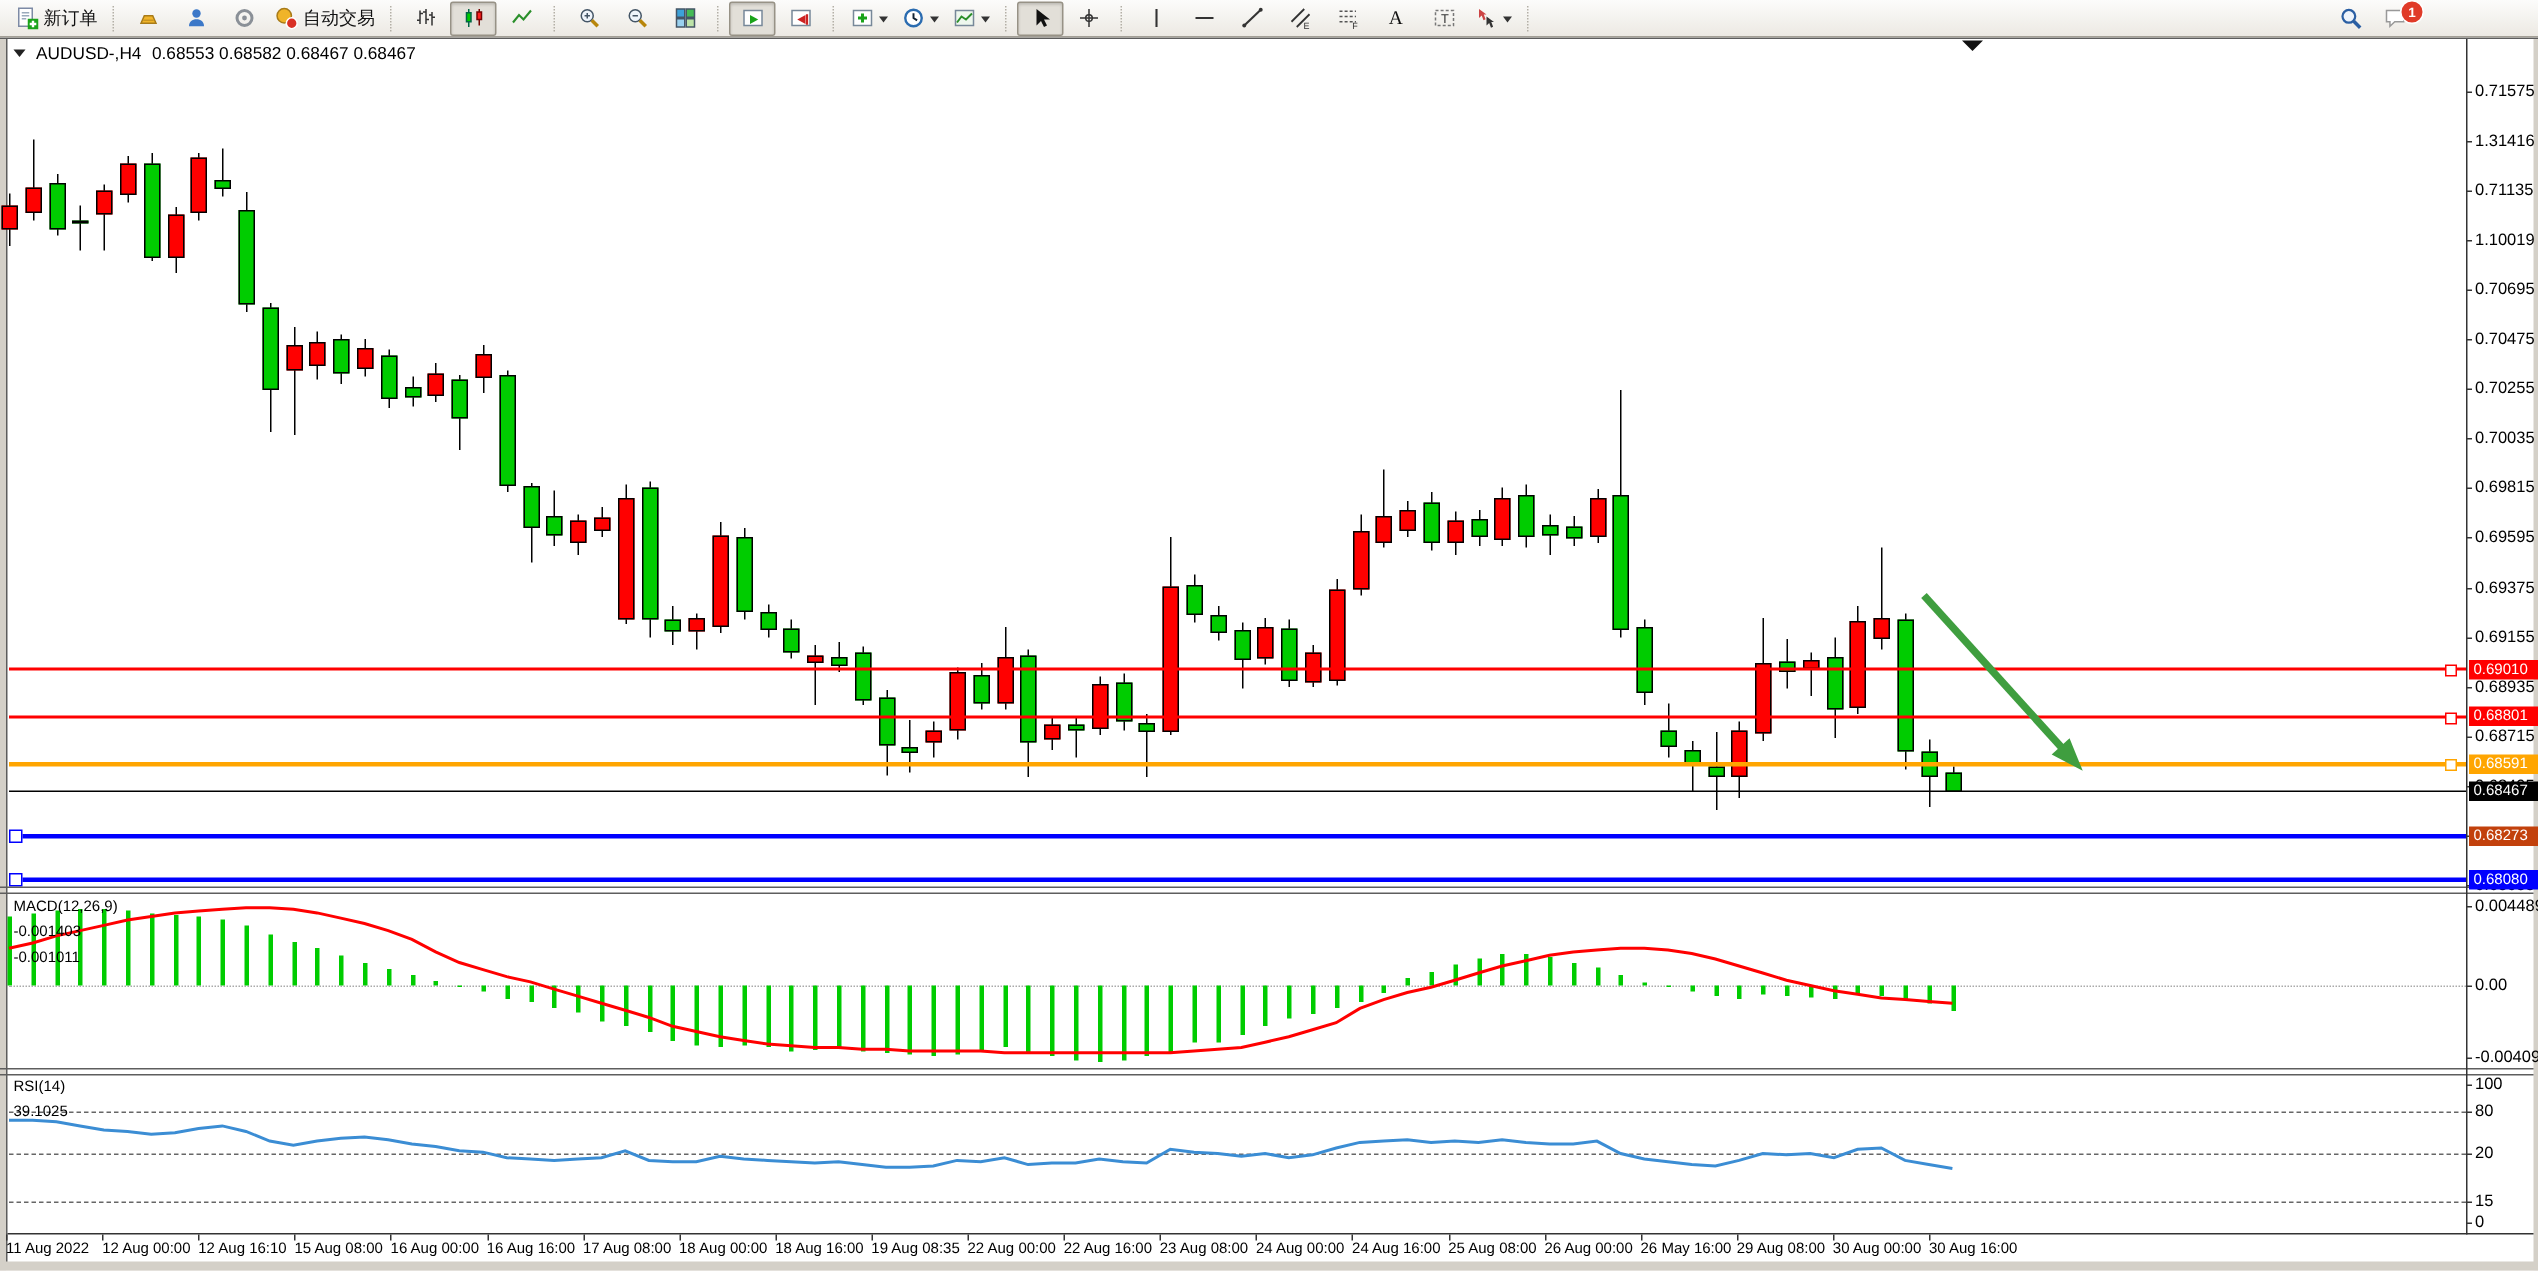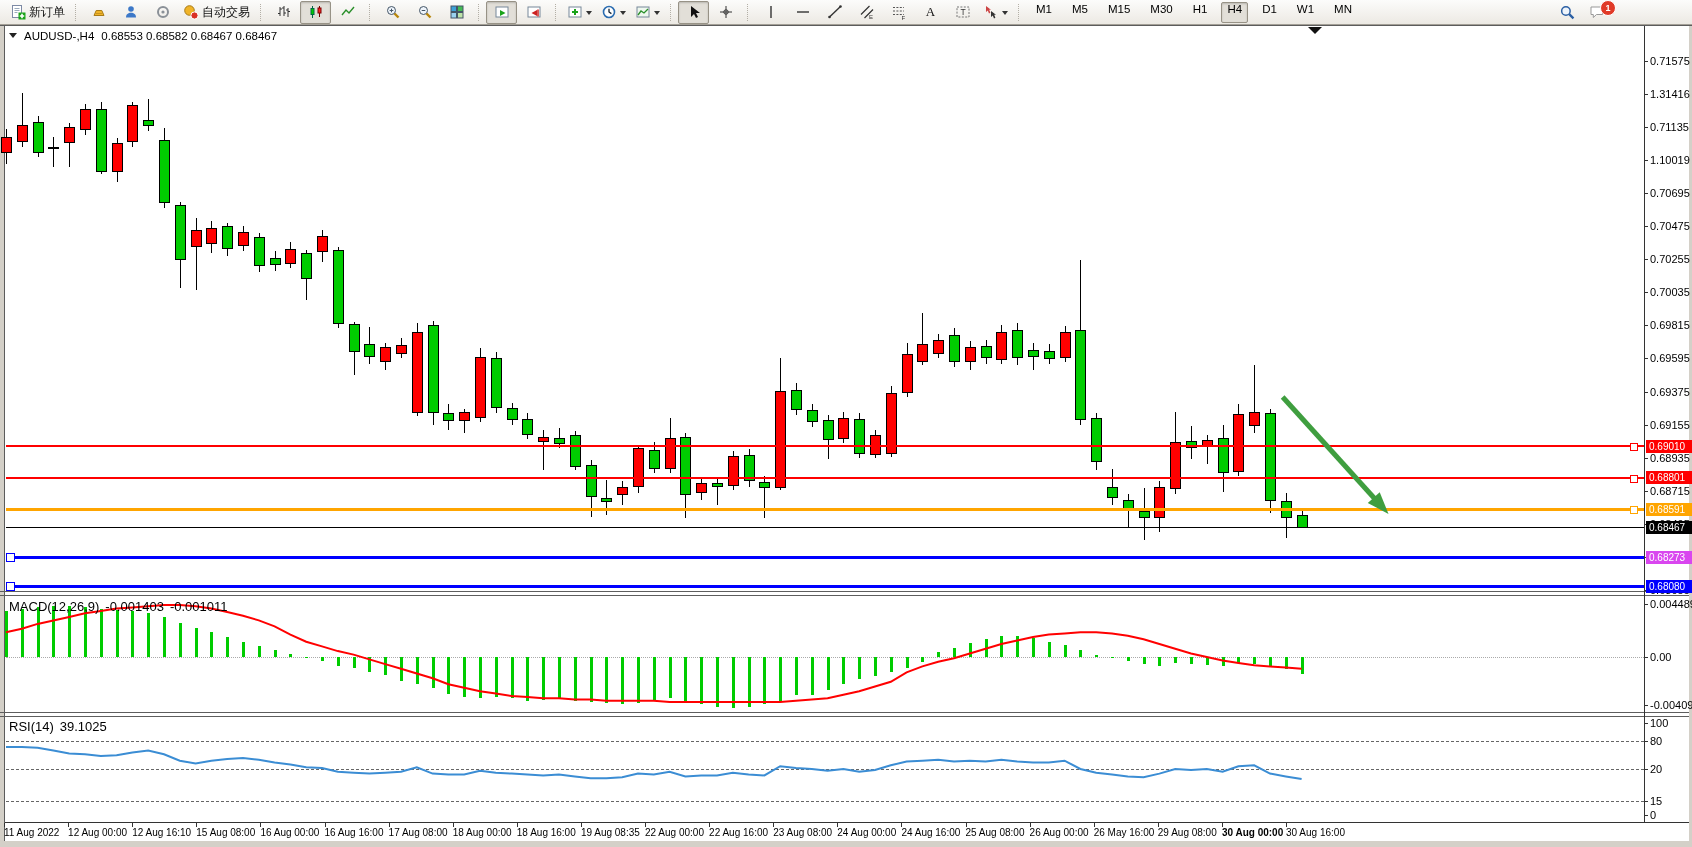--- a/index.html
+++ b/index.html
@@ -16,21 +16,21 @@
   .tf-btn{height:19px;padding:0 5px;font-size:11.5px;border:1px solid transparent;border-radius:2px;margin:0 4px;}
   .tf-btn.pressed{background:#e2dfd8;border-color:#979286;box-shadow:inset 0 1px 2px rgba(0,0,0,.18);}
   .tb-right{margin-left:auto;margin-right:86px;display:flex;align-items:center;gap:12px;position:relative;}
   .badge{position:absolute;right:-10px;top:-4px;width:14px;height:14px;border-radius:50%;background:#e03a28;color:#fff;
     font-size:9px;font-weight:bold;text-align:center;line-height:14px;border:1px solid #fff;}
   .icon-svg{display:block;}
   
   .frame{position:absolute;background:#5c5c5c;}
   .chart-title{position:absolute;left:9px;top:29px;font-size:11.5px;color:#000;display:flex;gap:7px;align-items:center;z-index:20;}
   .title-tri{width:0;height:0;border:4px solid transparent;border-top:5px solid #222;margin-top:4px;}
-  .panel-label{position:absolute;font-size:13px;color:#000;z-index:20;display:flex;gap:6px;}
+  .panel-label{position:absolute;font-size:10px;color:#000;z-index:20;display:flex;gap:6px;flex-direction:column;}
   .axis-label{position:absolute;left:1650px;font-size:11px;color:#000;z-index:6;white-space:nowrap;}
   .date-label{position:absolute;top:827px;font-size:10px;color:#000;white-space:nowrap;z-index:6;}
   .price-badge{position:absolute;left:1646px;width:43px;height:13px;color:#fff;font-size:10px;line-height:13px;
     padding-left:3px;z-index:8;}
   .shift-marker{position:absolute;left:1308px;top:27px;width:0;height:0;border:7px solid transparent;border-top:7px solid #111;z-index:9;}
   .gray-strip{position:absolute;background:#d4d0c8;}
 </style>
 </head>
 <body>
 
@@ -252,31 +252,20 @@
     <div class="tb-btn">
         <span>
           <svg class="icon-svg" width="16" height="16" viewBox="0 0 16 16">
             <path d="M3 2v6l1.8-1.6L6 9.5l1.4-.7-1.2-3.1H8z" fill="#c44"></path>
             <path d="M8 7v6l1.8-1.6L11 14.5l1.4-.7-1.2-3.1H13z" fill="#333"></path>
           </svg>
         </span>
         <span class="caret"></span>
       </div>
     <span class="tb-sep"></span>
-    <div id="tf-group" style="display:flex;align-items:center;">
-        <div class="tf-btn">M1</div>
-        <div class="tf-btn">M5</div>
-        <div class="tf-btn">M15</div>
-        <div class="tf-btn">M30</div>
-        <div class="tf-btn">H1</div>
-        <div class="tf-btn pressed">H4</div>
-        <div class="tf-btn">D1</div>
-        <div class="tf-btn">W1</div>
-        <div class="tf-btn">MN</div>
-      </div>
     <div class="tb-right">
       <span>
           <svg class="icon-svg" width="17" height="17" viewBox="0 0 16 16">
             <circle cx="6.5" cy="6.5" r="4" fill="#eef4fb" stroke="#2b5fa3" stroke-width="1.4"></circle>
             <line x1="9.6" y1="9.6" x2="13.6" y2="13.6" stroke="#2b5fa3" stroke-width="2.2"></line>
           </svg>
         </span>
       <span style="position:relative;">
         <svg class="icon-svg" width="18" height="16" viewBox="0 0 16 16">
             <path d="M2 3h11.5v7.5H7.5l-3.2 3v-3H2z" fill="#fff" stroke="#999"></path>
@@ -584,21 +573,21 @@
       <div style="position: absolute; left: 0px; top: 591px; width: 1689px; height: 1px; background: rgb(94, 94, 94); z-index: 5;"></div>
       <div style="position: absolute; left: 0px; top: 595px; width: 1689px; height: 1px; background: rgb(94, 94, 94); z-index: 5;"></div>
       <div style="position: absolute; left: 0px; top: 712px; width: 1689px; height: 1px; background: rgb(94, 94, 94); z-index: 5;"></div>
       <div style="position: absolute; left: 0px; top: 716px; width: 1689px; height: 1px; background: rgb(94, 94, 94); z-index: 5;"></div>
       <div style="position: absolute; left: 5px; top: 822px; width: 1684px; height: 1px; background: rgb(51, 51, 51); z-index: 5;"></div>
       <div style="position: absolute; left: 1644px; top: 26px; width: 1px; height: 797px; background: rgb(51, 51, 51); z-index: 5;"></div>
       <div class="price-badge" style="position: absolute; top: 439.8px; background: rgb(255, 0, 0); z-index: 8;">0.69010</div>
       <div class="price-badge" style="position: absolute; top: 471.2px; background: rgb(255, 0, 0); z-index: 8;">0.68801</div>
       <div class="price-badge" style="position: absolute; top: 502.7px; background: rgb(255, 165, 0); z-index: 8;">0.68591</div>
       <div class="price-badge" style="position: absolute; top: 521.4px; background: rgb(0, 0, 0); z-index: 8;">0.68467</div>
-      <div class="price-badge" style="position: absolute; top: 550.5px; background: #d946ef; z-index: 8;">0.68273</div>
+      <div class="price-badge" style="position: absolute; top: 550.5px; background: #c2410c; z-index: 8;">0.68273</div>
       <div class="price-badge" style="position: absolute; top: 579.5px; background: rgb(0, 0, 255); z-index: 8;">0.68080</div>
       <div style="position: absolute; left: 1644px; top: 61px; width: 4px; height: 1px; background: rgb(51, 51, 51); z-index: 6;"></div>
       <div class="axis-label" style="position: absolute; top: 55px;">0.71575</div>
       <div style="position: absolute; left: 1644px; top: 94px; width: 4px; height: 1px; background: rgb(51, 51, 51); z-index: 6;"></div>
       <div class="axis-label" style="position: absolute; top: 88px;">1.31416</div>
       <div style="position: absolute; left: 1644px; top: 127.1px; width: 4px; height: 1px; background: rgb(51, 51, 51); z-index: 6;"></div>
       <div class="axis-label" style="position: absolute; top: 121.1px;">0.71135</div>
       <div style="position: absolute; left: 1644px; top: 160.1px; width: 4px; height: 1px; background: rgb(51, 51, 51); z-index: 6;"></div>
       <div class="axis-label" style="position: absolute; top: 154.1px;">1.10019</div>
       <div style="position: absolute; left: 1644px; top: 193.2px; width: 4px; height: 1px; background: rgb(51, 51, 51); z-index: 6;"></div>
@@ -679,18 +668,18 @@
       <div class="date-label" style="position: absolute; left: 901.4px;">24 Aug 16:00</div>
       <div style="position: absolute; left: 965.5px; top: 823px; width: 1px; height: 4px; background: rgb(51, 51, 51); z-index: 6;"></div>
       <div class="date-label" style="position: absolute; left: 965.5px;">25 Aug 08:00</div>
       <div style="position: absolute; left: 1029.6px; top: 823px; width: 1px; height: 4px; background: rgb(51, 51, 51); z-index: 6;"></div>
       <div class="date-label" style="position: absolute; left: 1029.6px;">26 Aug 00:00</div>
       <div style="position: absolute; left: 1093.7px; top: 823px; width: 1px; height: 4px; background: rgb(51, 51, 51); z-index: 6;"></div>
       <div class="date-label" style="position: absolute; left: 1093.7px;">26 May 16:00</div>
       <div style="position: absolute; left: 1157.8px; top: 823px; width: 1px; height: 4px; background: rgb(51, 51, 51); z-index: 6;"></div>
       <div class="date-label" style="position: absolute; left: 1157.8px;">29 Aug 08:00</div>
       <div style="position: absolute; left: 1221.9px; top: 823px; width: 1px; height: 4px; background: rgb(51, 51, 51); z-index: 6;"></div>
-      <div class="date-label" style="position: absolute; left: 1221.9px; font-weight: bold;">30 Aug 00:00</div>
+      <div class="date-label" style="position: absolute; left: 1221.9px;">30 Aug 00:00</div>
       <div style="position: absolute; left: 1286px; top: 823px; width: 1px; height: 4px; background: rgb(51, 51, 51); z-index: 6;"></div>
       <div class="date-label" style="position: absolute; left: 1286px;">30 Aug 16:00</div>
     </div>
 
 </div>
 
 </body></html>

